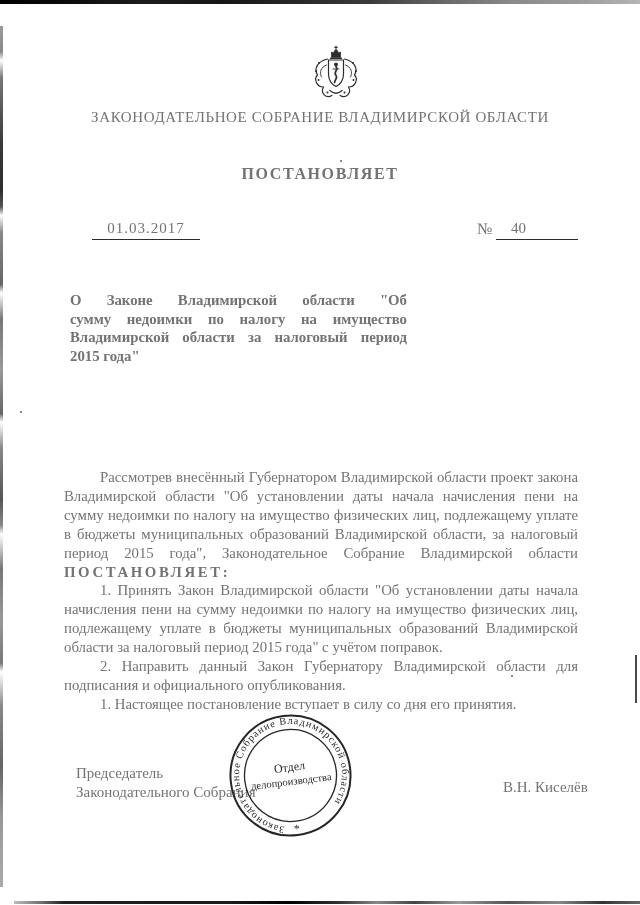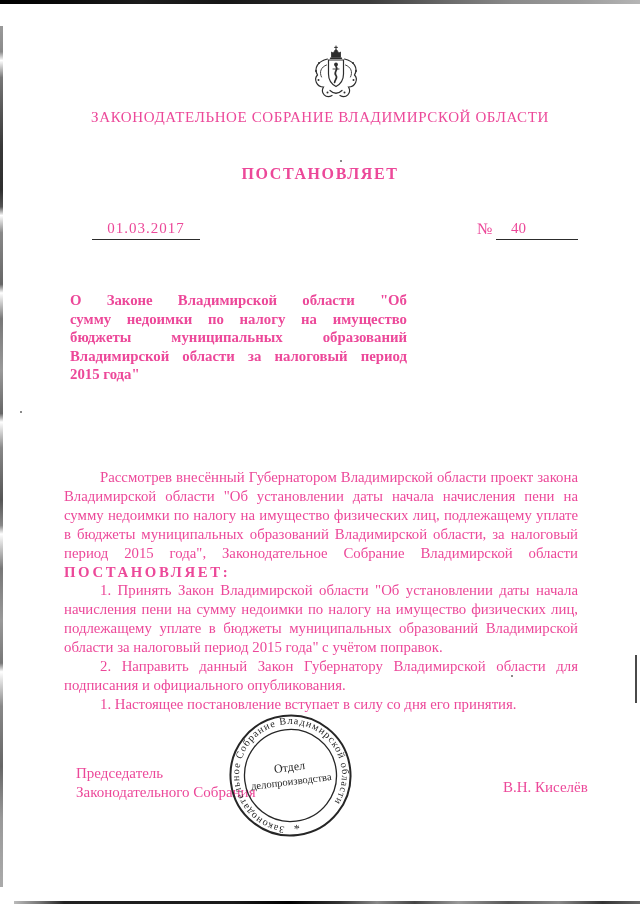--- a/index.html
+++ b/index.html
@@ -1,18 +1,18 @@
 <!DOCTYPE html>
 <html><head>
 <meta charset="utf-8">
 <style>
   html,body{margin:0;padding:0;background:#ffffff;}
   .page{
     position:relative;width:640px;height:905px;background:#ffffff;
-    font-family:"Liberation Serif","DejaVu Serif",serif;color:#ec4899;
+    font-family:"Liberation Serif","DejaVu Serif",serif;color:#737373;
     overflow:hidden;margin:0;
   }
   
   .edge-top{position:absolute;top:0;left:0;width:640px;height:4px;
     background:linear-gradient(to right,#000 0%,#0a0a0a 10%,#1c1c1c 22%,#161616 35%,#2a2a2a 48%,#3c3c3c 58%,#6a6a6a 70%,#8a8a8a 80%,#9a9a9a 90%,#b5b5b5 100%);}
   .edge-left{position:absolute;top:26px;bottom:18px;left:0;width:3px;
     background:linear-gradient(to bottom,
       #9a9a9a 0%,#8a8a8a 3%,#fff 4%,#777 6%,#555 10%,#383838 14%,#2d2d2d 19%,#555 21%,#fff 22%,
       #888 24%,#666 30%,#fff 31%,#777 34%,#999 40%,#666 45%,#fff 46%,#888 49%,#555 55%,#888 58%,
       #fff 59%,#777 63%,#999 69%,#777 74%,#fff 75%,#888 79%,#666 86%,#999 92%,#aaa 100%);}
@@ -101,21 +101,20 @@
   <div class="org-name">ЗАКОНОДАТЕЛЬНОЕ СОБРАНИЕ ВЛАДИМИРСКОЙ ОБЛАСТИ</div>
   <div class="doc-type">ПОСТАНОВЛЯЕТ</div>
 
   <div class="date-field">01.03.2017</div>
   <div class="number-label">№</div>
   <div class="number-field">40</div>
 
   <div class="title-block">
     <div class="title-line">О Законе Владимирской области "Об</div>
     <div class="title-line">сумму недоимки по налогу на имущество</div>
-    <div class="title-line">бюджеты муниципальных образований</div>
     <div class="title-line">Владимирской области за налоговый период</div>
     <div class="title-line">2015 года"</div>
   </div>
 
   <div class="body-block">
     <p class="preamble">Рассмотрев внесённый Губернатором Владимирской области  проект закона Владимирской области "Об установлении даты начала начисления пени на сумму недоимки по налогу на имущество физических лиц, подлежащему уплате в бюджеты муниципальных образований Владимирской области, за налоговый период 2015 года", Законодательное Собрание Владимирской области</p>
     <div class="resolves-line">ПОСТАНОВЛЯЕТ:</div>
     <p class="item">1. Принять Закон Владимирской области "Об установлении даты начала начисления пени на сумму недоимки по налогу на имущество физических лиц, подлежащему уплате в бюджеты муниципальных образований Владимирской области за налоговый период 2015 года" с учётом поправок.</p>
     <p class="item">2. Направить данный Закон Губернатору Владимирской области для подписания и официального опубликования.</p>
     <p class="item">1. Настоящее постановление вступает в силу со дня его принятия.</p>

